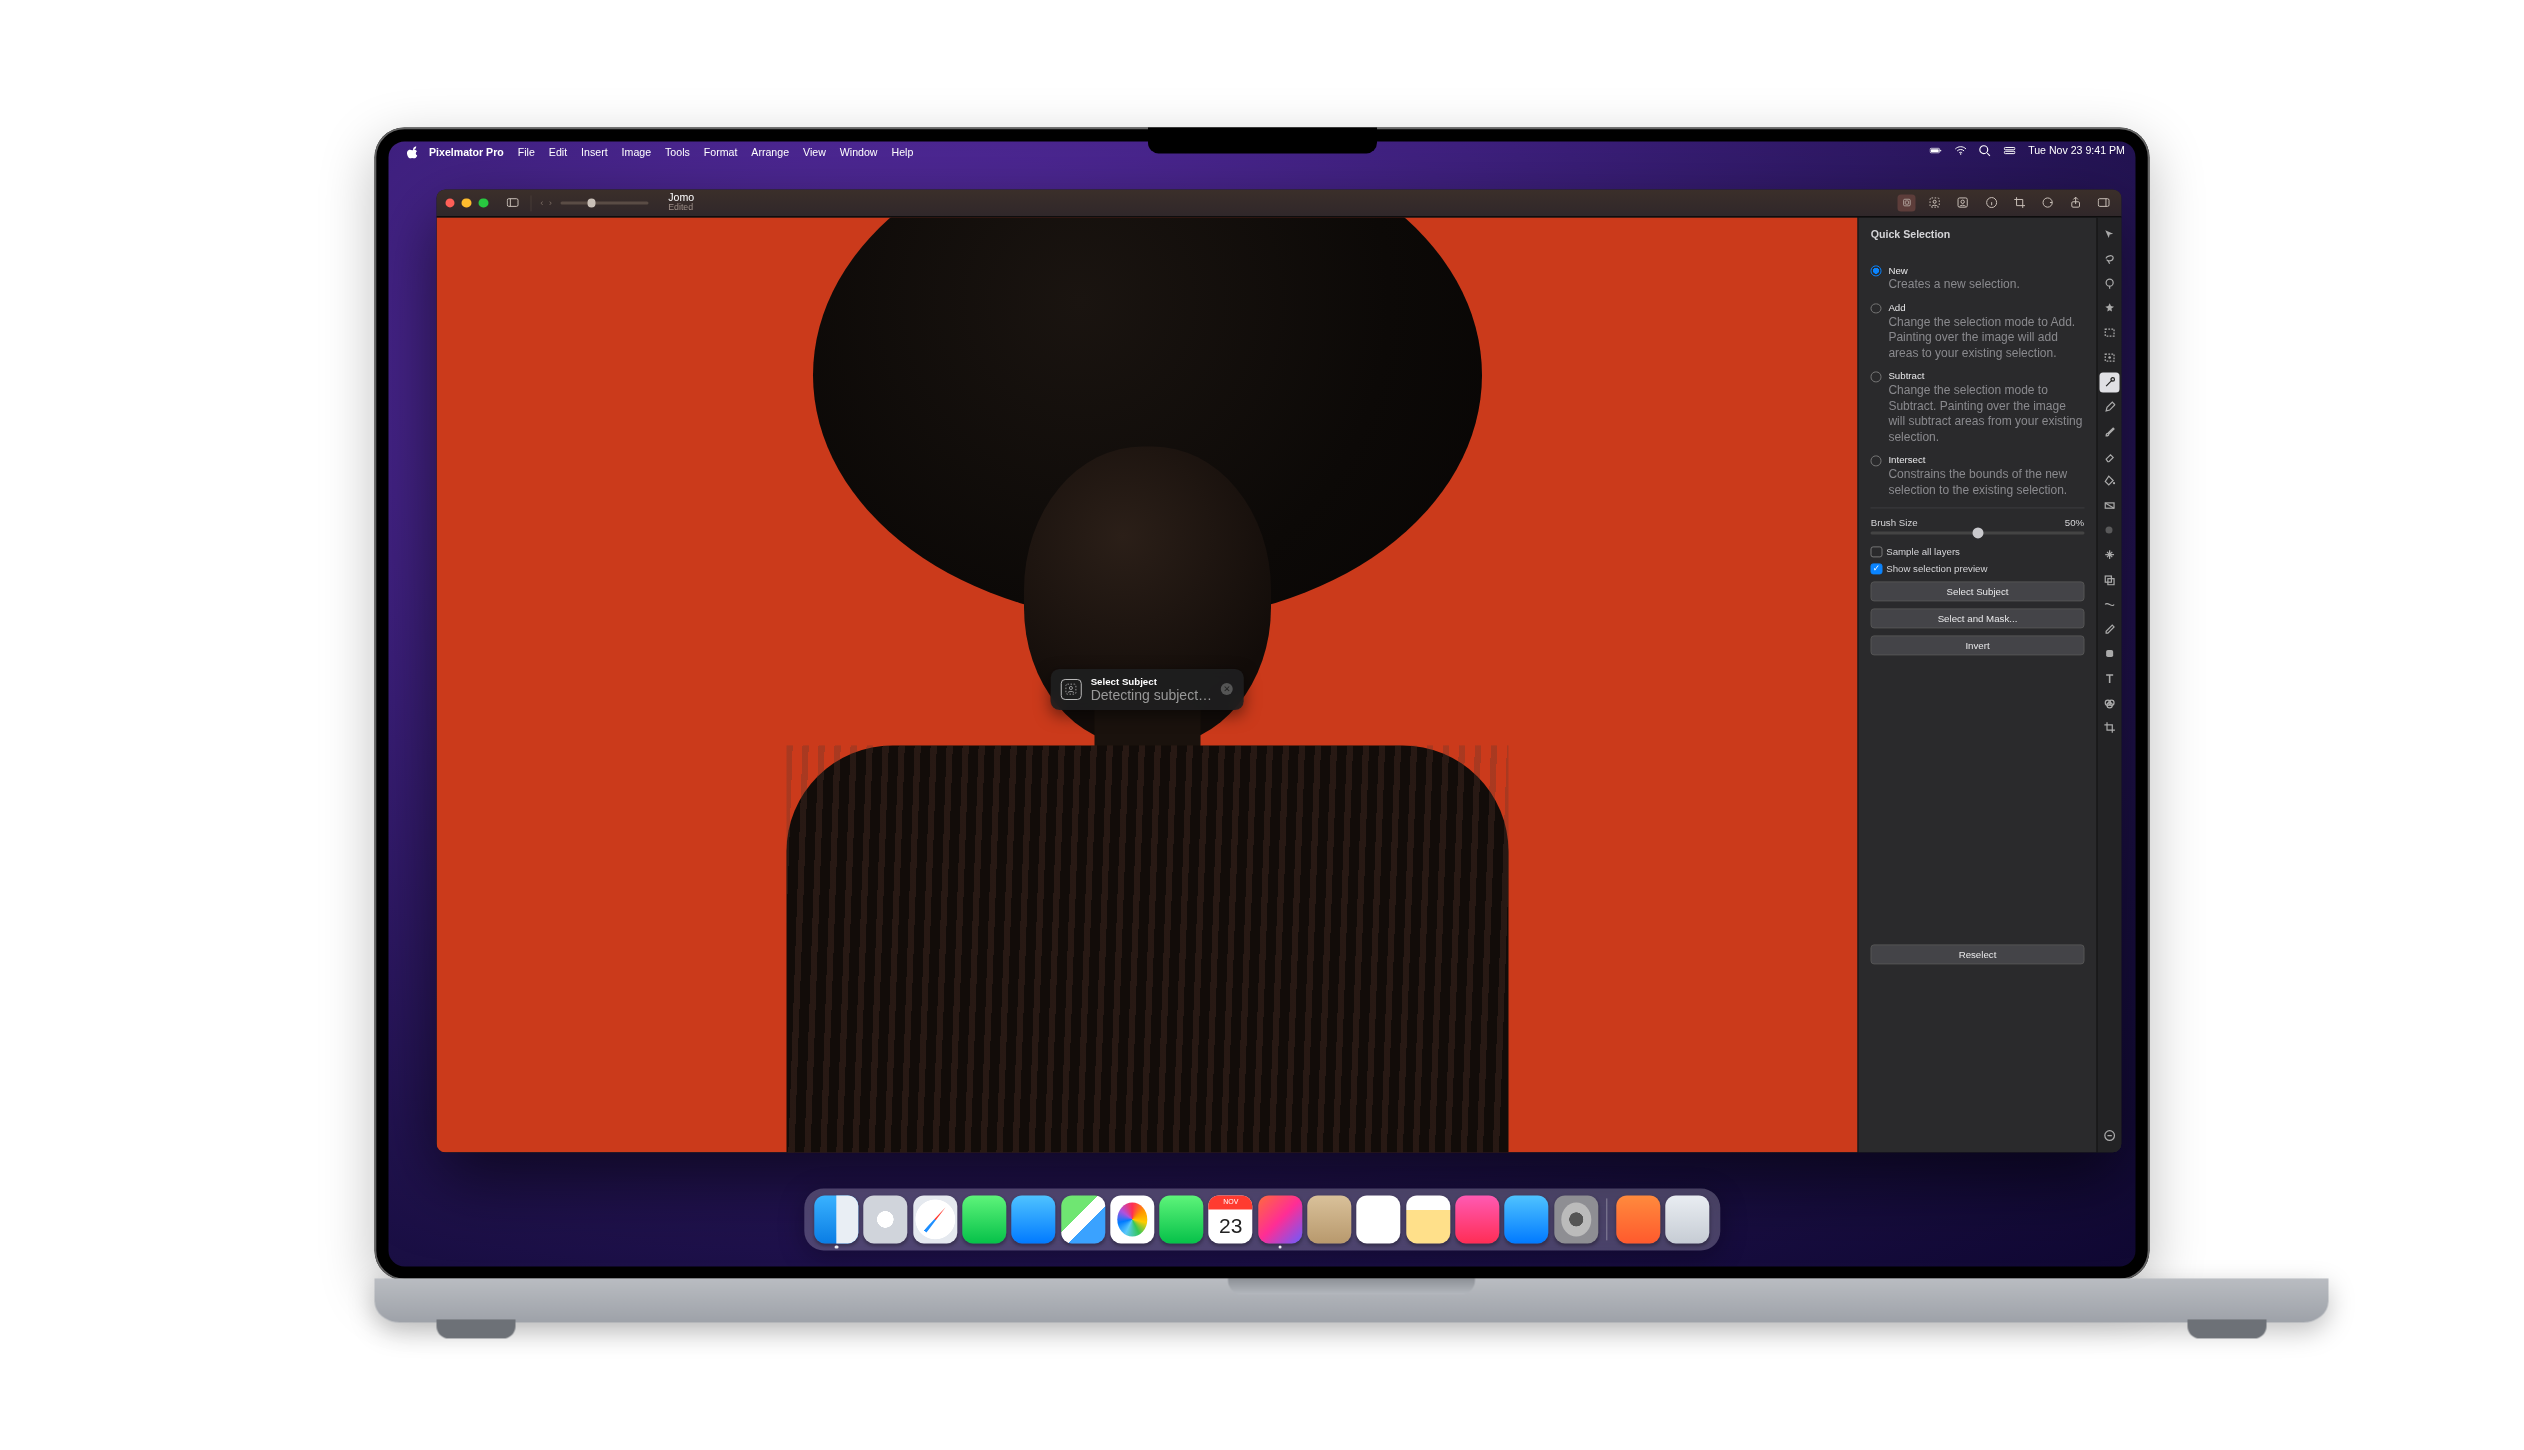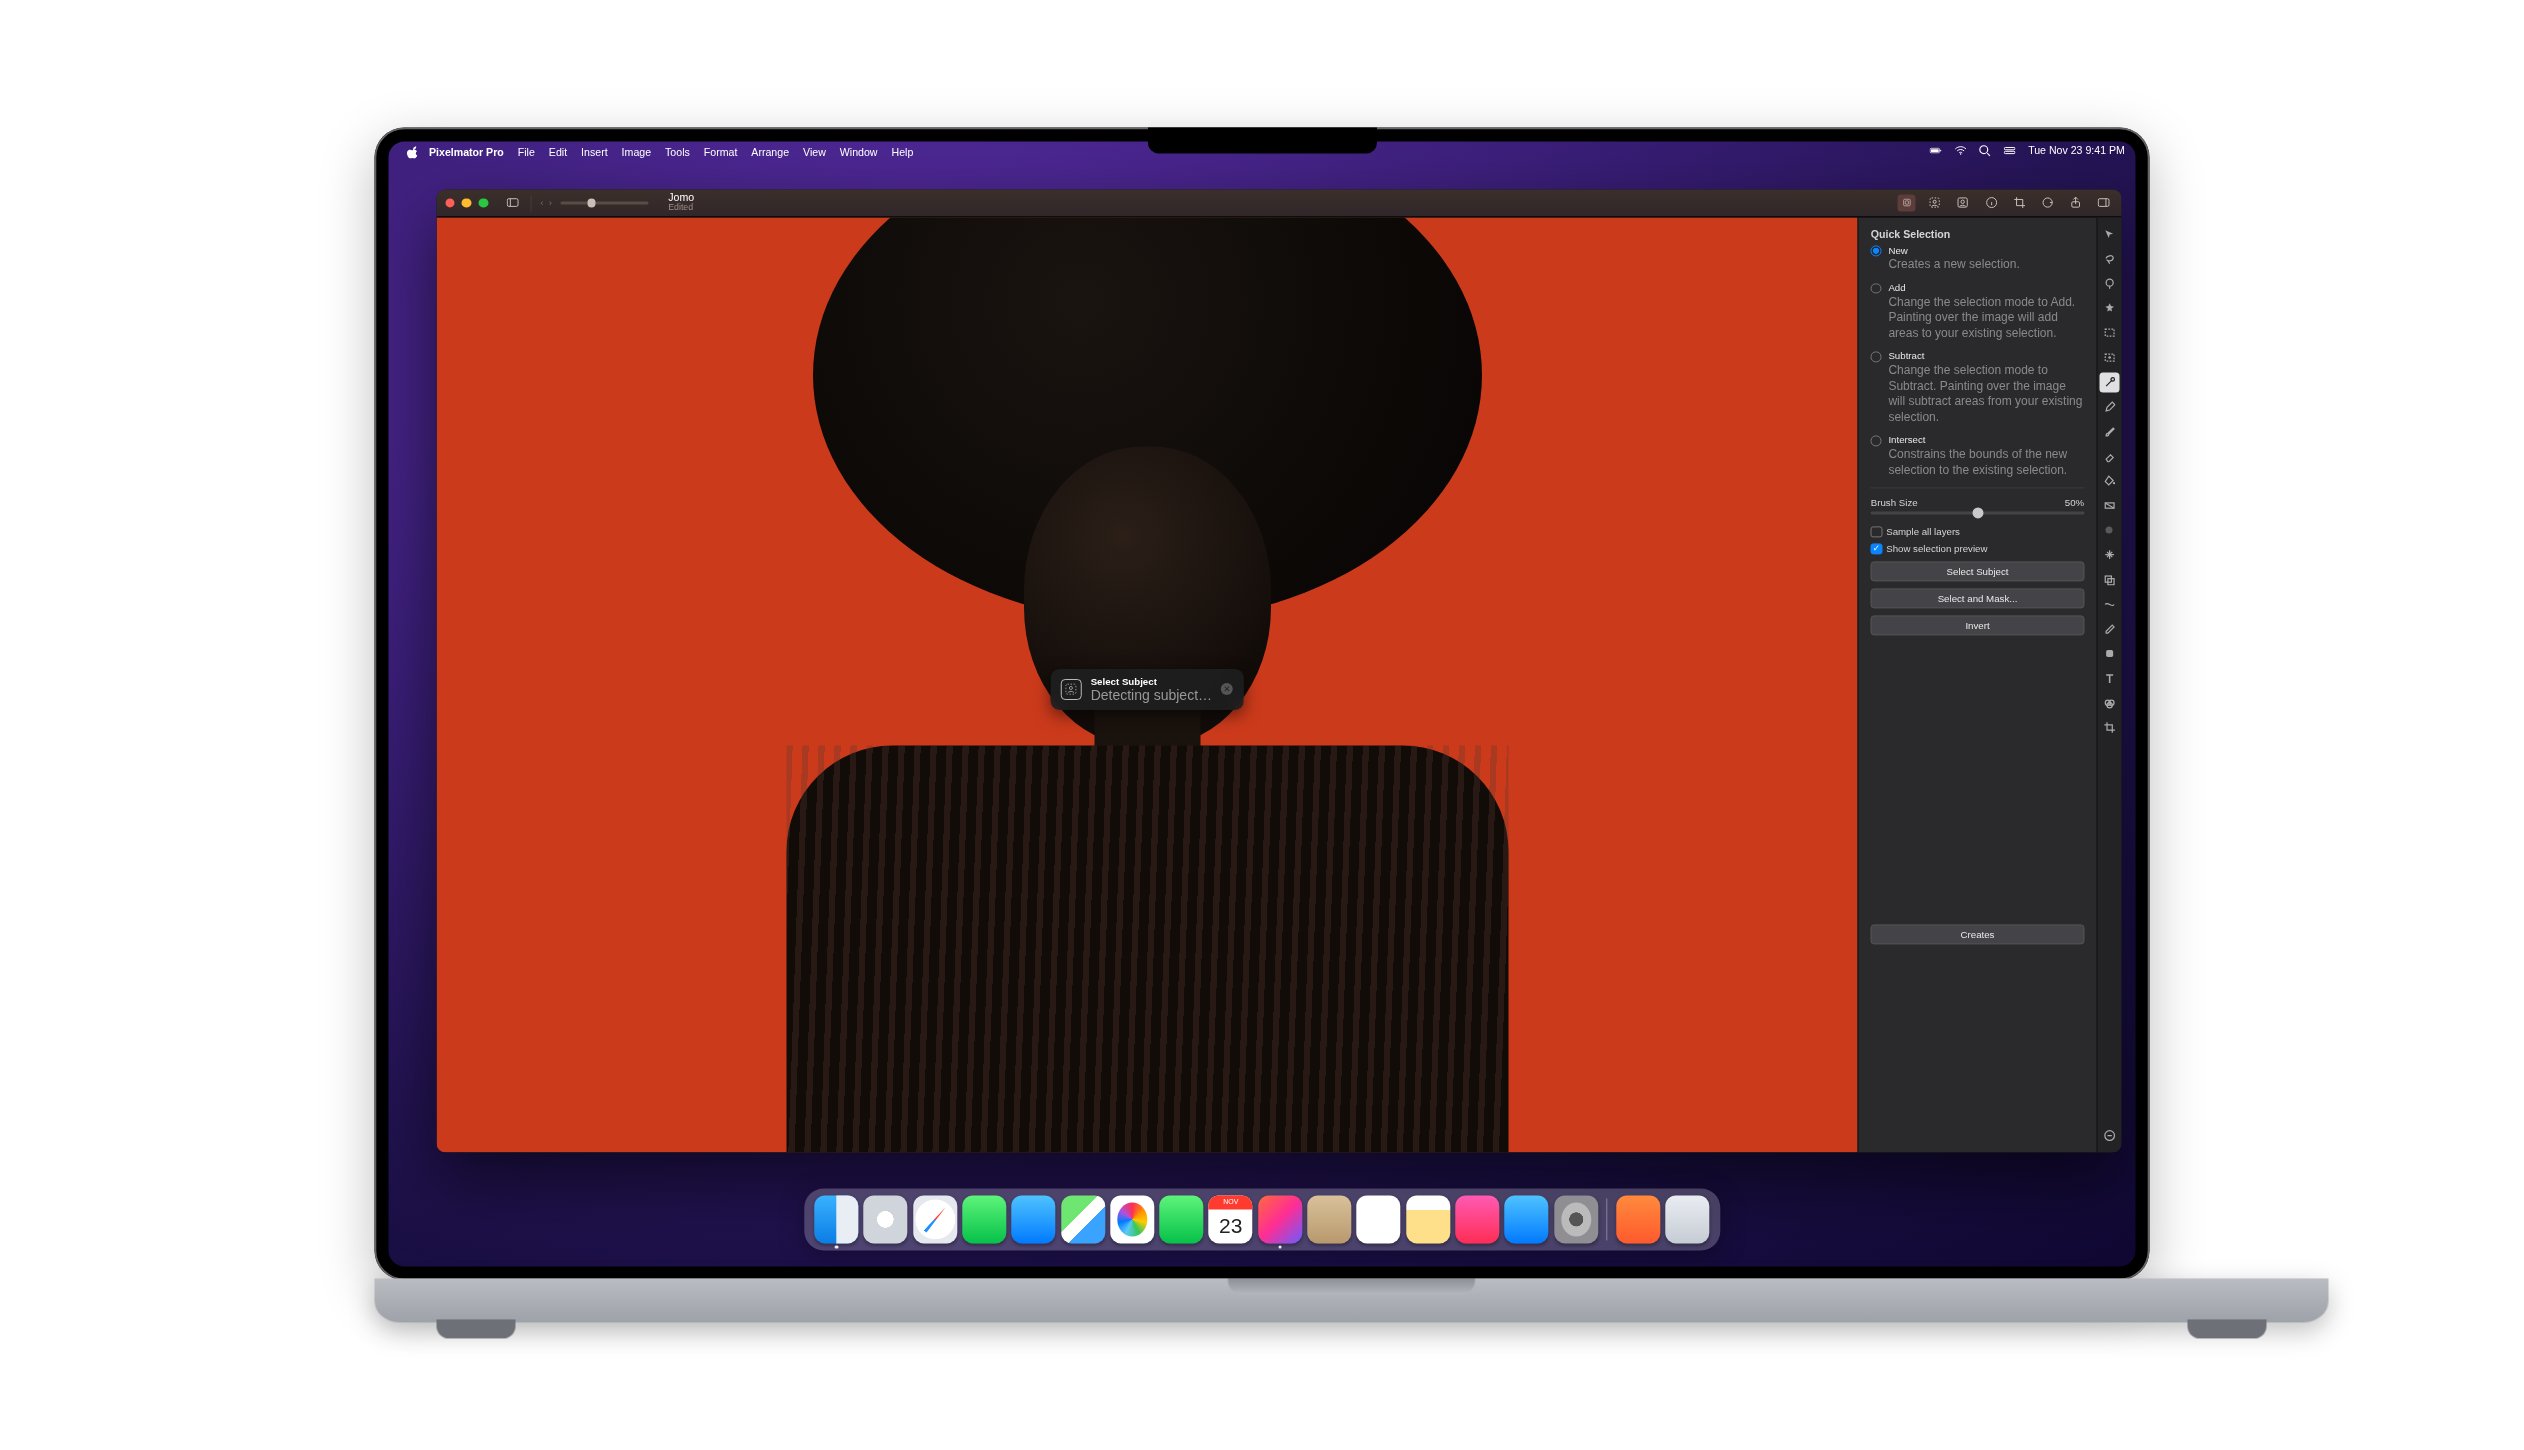--- a/index.html
+++ b/index.html
@@ -139,21 +139,21 @@
   .hud .ic svg{stroke:#bbb;fill:none;width:12.3px;height:12.3px;}
   .hud .txt .t{font-weight:600;}
   .hud .txt .s{color:#999;font-size:14px;}
   .hud .close{width:12.3px;height:12.3px;border-radius:50%;background:#555;color:#222;font-size:8.8px;line-height:12.3px;text-align:center;}
   
   .panel{
     width:264px;background:var(--panel-bg);border-left:0.9px solid #111;
     color:#d5d5d8;font-size:9.7px;display:flex;
   }
   .panel-body{flex:1;padding:10.6px 12.3px;overflow:auto;}
-  .panel h3{font-size:10.6px;font-weight:600;margin-bottom:5px;}
+  .panel h3{font-size:10.6px;font-weight:600;margin-bottom:25px;}
   .radio-row{display:flex;gap:7px;align-items:flex-start;margin-bottom:8.8px;}
   .radio{width:10.6px;height:10.6px;border-radius:50%;border:0.9px solid #777;margin-top:0.9px;flex-shrink:0;}
   .radio.on{border-color:var(--accent);background:radial-gradient(circle,var(--accent) 45%,transparent 48%);}
   .radio-label{font-weight:500;color:#e8e8ea;}
   .radio-desc{color:#8a8a8e;font-size:12px;line-height:1.3;margin-top:1.8px;}
   .sep{height:0.9px;background:#3d3d40;margin:7px 0 8.8px;}
   .brush-row{display:flex;justify-content:space-between;margin-bottom:3.5px;}
   .slider{position:relative;height:2.6px;background:var(--track);border-radius:1.8px;margin-bottom:12.3px;}
   .slider .thumb{position:absolute;top:-4.4px;width:11.4px;height:11.4px;border-radius:50%;background:#c9c9cd;}
   .check-row{display:flex;gap:4px;align-items:center;margin-bottom:5.3px;}
@@ -415,21 +415,21 @@
               <label class="check-row">
                 <span class="chk on" id="chk-preview"></span>
                 <span>Show selection preview</span>
               </label>
 
               <button class="pbtn">Select Subject</button>
               <button class="pbtn">Select and Mask...</button>
               <button class="pbtn">Invert</button>
 
               <div class="panel-footer">
-                <button class="pbtn">Creates</button>
+                <button class="pbtn">Reselect</button>
               </div>
             </div>
 
             <div class="toolstrip">
               <span class="tool">
                   <svg viewBox="0 0 14 14">
                     <path d="M2 2l9 4-4 1-1 4z" fill="currentColor" stroke="none"></path>
                   </svg>
                 </span>
               <span class="tool">

